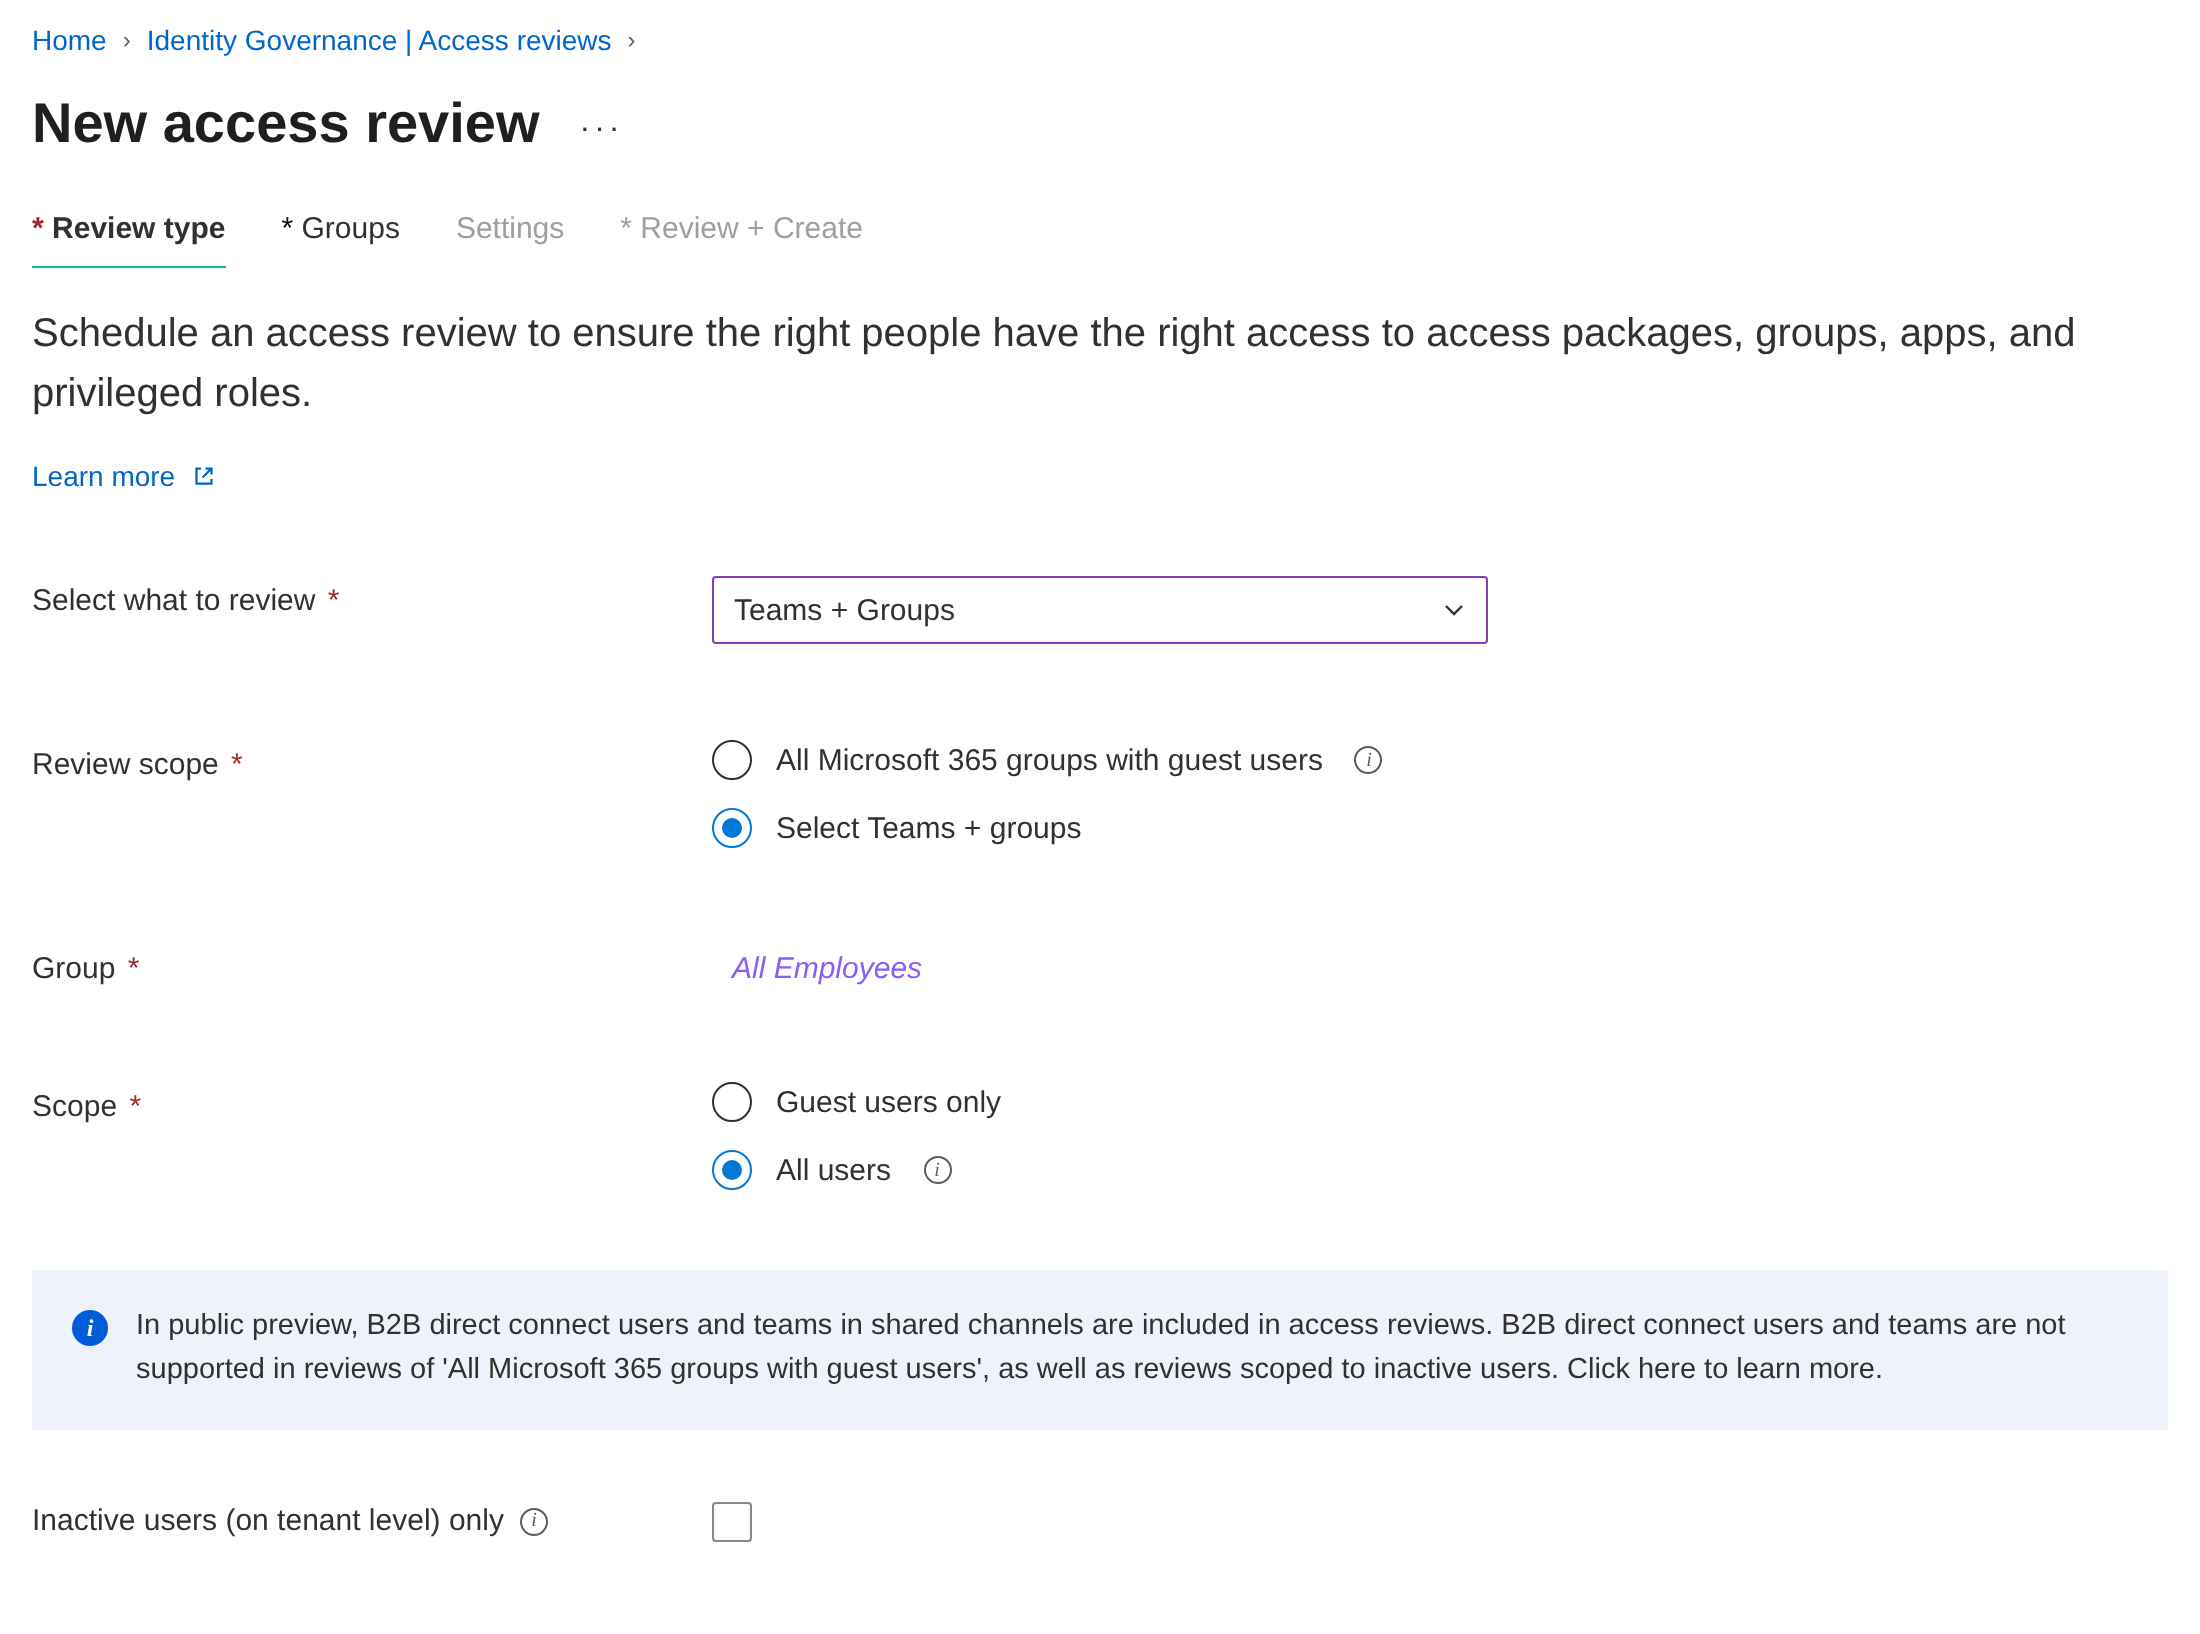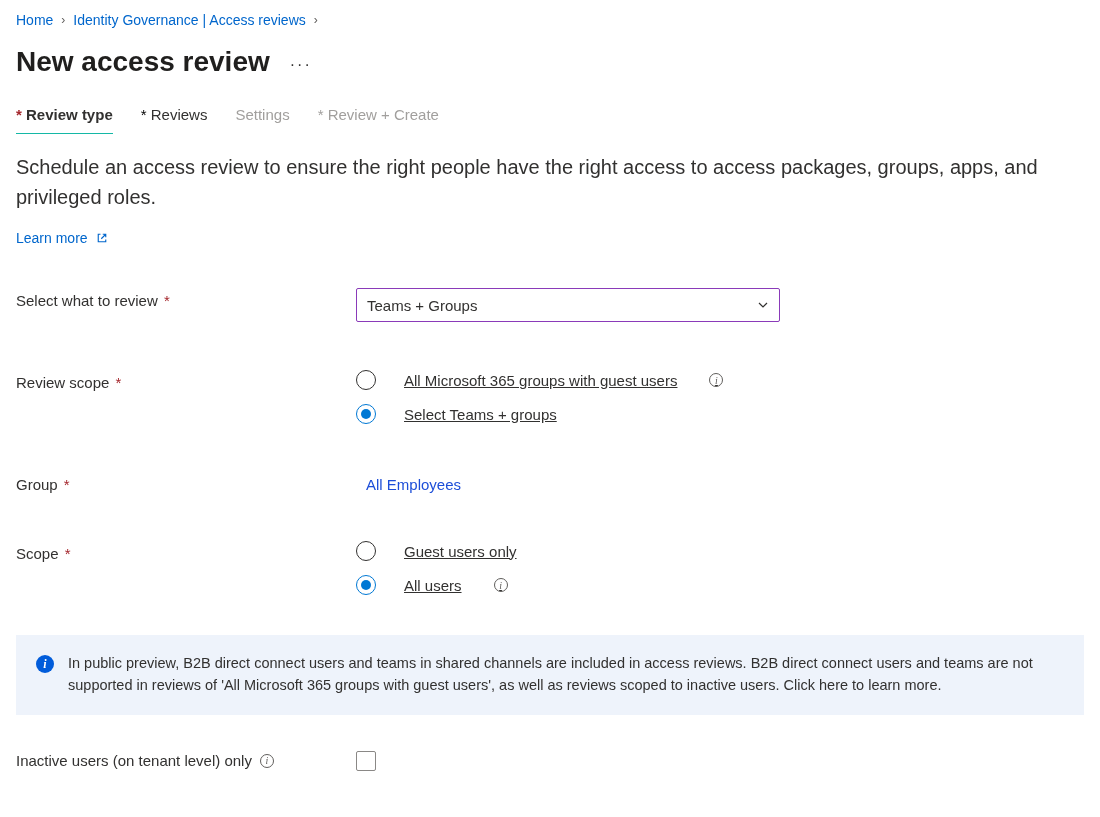--- a/index.html
+++ b/index.html
@@ -89,41 +89,40 @@
     .form-label {
       width: 340px;
       font-size: 15px;
       color: #323130;
       padding-top: 4px;
     }
     .req-star { color: #a4262c; margin-left: 2px; }
     .form-control { flex: 1; }
 
     .select-box {
-      width: 424px;
+      width: 388px;
       height: 34px;
       border: 1px solid #8a3ab9;
       border-radius: 2px;
       display: flex;
       align-items: center;
       justify-content: space-between;
       padding: 0 10px;
       background: #fff;
       cursor: pointer;
       font-size: 15px;
     }
 
     .radio-group { display: flex; flex-direction: column; gap: 14px; }
     .radio-item {
       display: flex;
       align-items: center;
-      gap: 28px;
-      font-size: 15px;
-      cursor: pointer;
-      text-decoration: underline;
+      gap: 12px;
+      font-size: 15px;
+      cursor: pointer;
     }
     .radio-outer {
       width: 20px; height: 20px;
       border: 1.5px solid #323130;
       border-radius: 50%;
       display: flex;
       align-items: center;
       justify-content: center;
       flex-shrink: 0;
     }
@@ -144,26 +143,27 @@
       justify-content: center;
       font-size: 10px;
       color: #605e5c;
       font-style: italic;
       font-family: Georgia, serif;
       margin-left: 4px;
       flex-shrink: 0;
     }
 
     .link-value {
-      color: #1d4ed8;
+      color: #8b5cf6;
       font-size: 15px;
       padding-left: 10px;
       padding-top: 4px;
       display: inline-block;
       cursor: pointer;
+      font-style: italic;
     }
 
     .info-banner {
       background: #eef3fb;
       display: flex;
       gap: 14px;
       padding: 18px 20px;
       margin-top: 20px;
       margin-bottom: 36px;
       align-items: flex-start;
@@ -229,21 +229,21 @@
   <h1 class="page-title">New access review</h1>
   <span class="more-btn">···</span>
 </div>
 
 
 <div class="tabs">
   <div class="tab active required">
     <span>Review type</span>
   </div>
   <div class="tab required">
-    <span>Reviews</span>
+    <span>Groups</span>
   </div>
   <div class="tab disabled">
     <span>Settings</span>
   </div>
   <div class="tab disabled required">
     <span>Review + Create</span>
   </div>
 </div>
 
 

